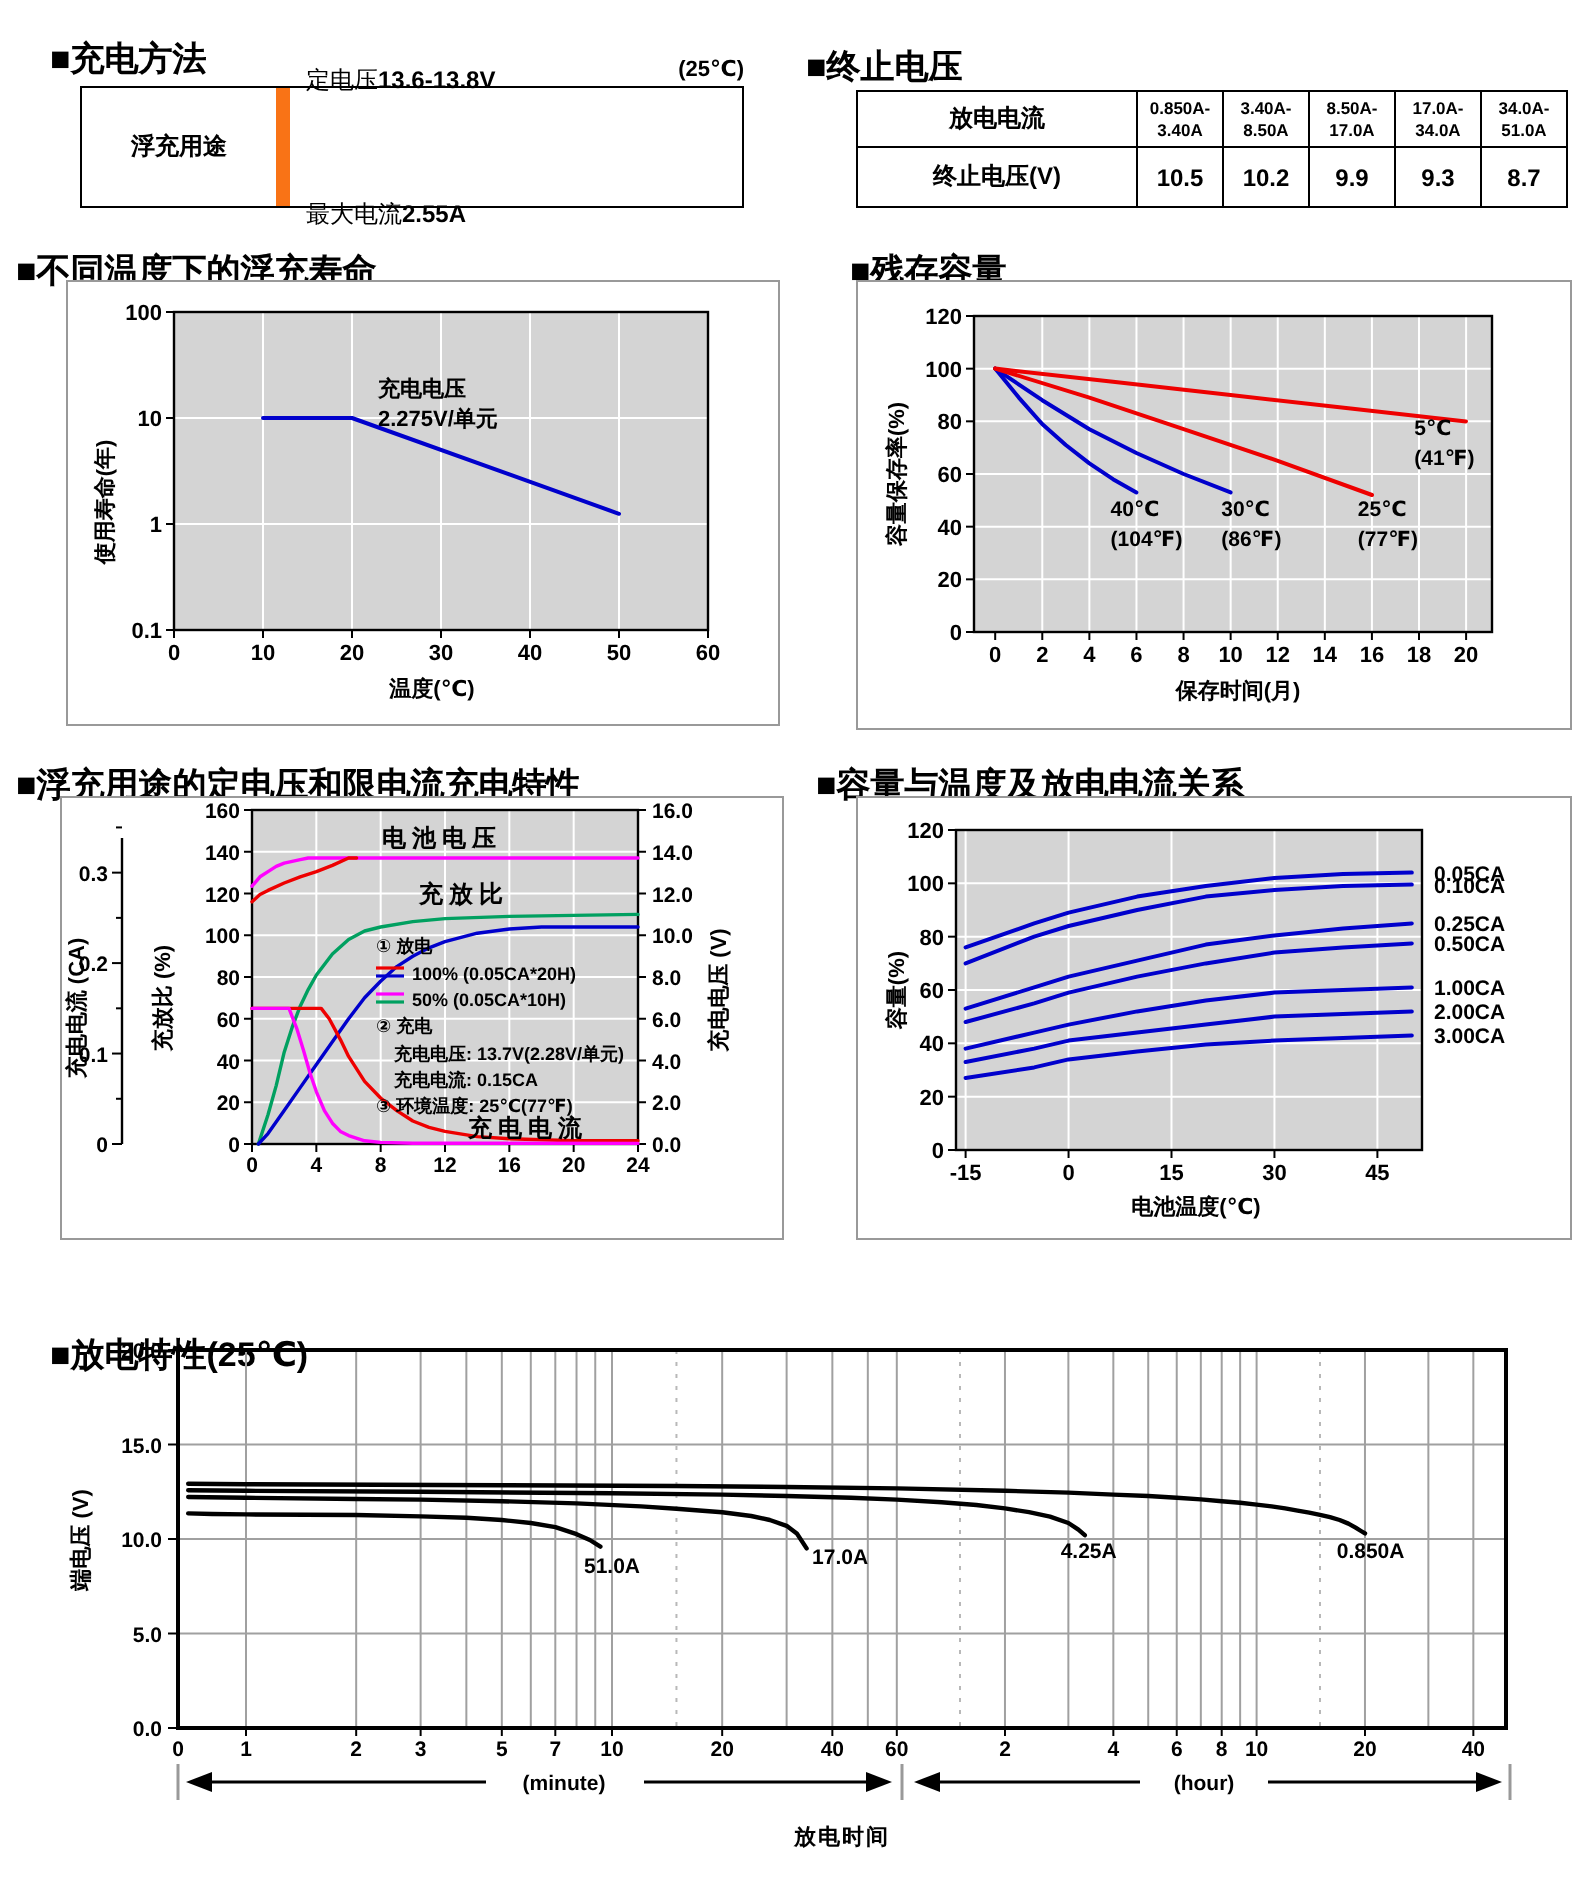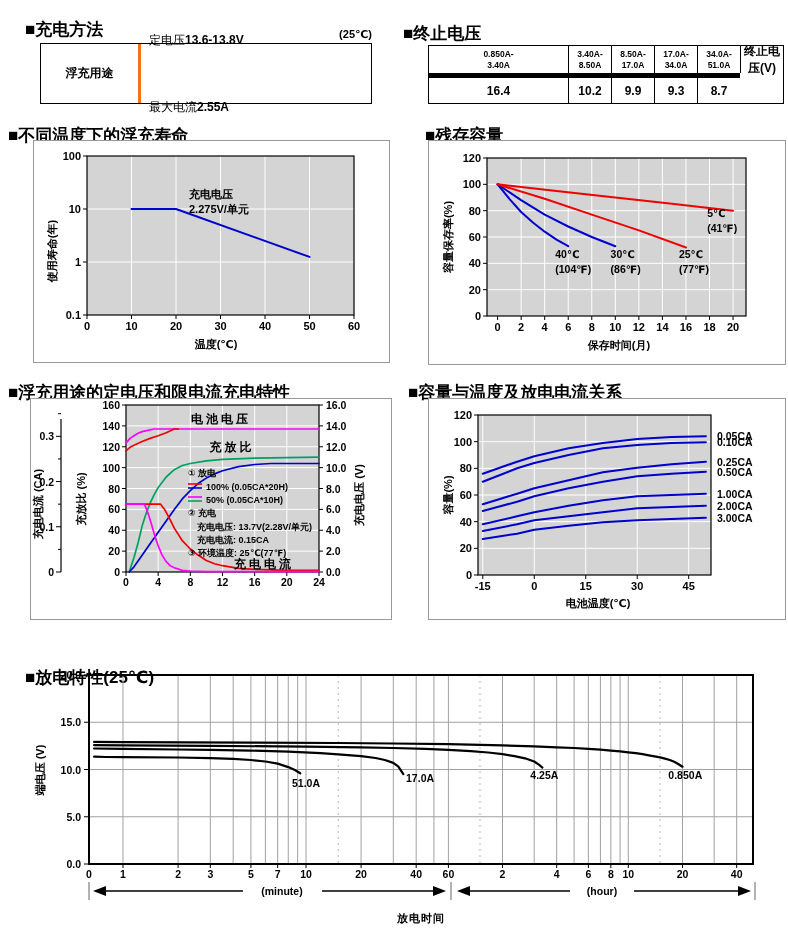--- a/index.html
+++ b/index.html
@@ -2,25 +2,25 @@
 <html><head>
 <meta charset="utf-8">
 <style>
   html,body{margin:0;padding:0;background:#fff;}
   body{width:788px;height:945px;position:relative;font-family:"Liberation Sans","DejaVu Sans",sans-serif;color:#000;}
   .abs{position:absolute;}
   .sec-title{font-size:17px;font-weight:bold;white-space:nowrap;}
   .temp-note{font-size:11px;font-weight:bold;}
   .hdr-row{display:flex;justify-content:space-between;align-items:flex-end;}
   .table1{left:40px;top:43px;width:330px;height:59px;border:1px solid #000;display:flex;background:#fff;}
-  .t1c1{width:97px;border-right:3px solid #f97316;display:flex;align-items:center;justify-content:center;font-size:12px;font-weight:600;}
+  .t1c1{width:97px;border-right:7px solid #f97316;display:flex;align-items:center;justify-content:center;font-size:12px;font-weight:600;}
   .t1c2{flex:1;display:flex;flex-direction:column;justify-content:center;padding-left:8px;font-size:12px;line-height:1.55;gap:48px;}
   .t1c2 b{font-weight:bold;}
   .table2{left:428px;top:45px;border:1px solid #000;display:grid;grid-template-columns:139px 43px 43px 43px 43px 43px;grid-template-rows:27px 30px;background:#fff;}
-  .table2>div{border-left:1px solid #000;border-top:5px solid #000000;display:flex;align-items:center;justify-content:center;text-align:center;}
+  .table2>div{border-left:1px solid #000;border-top:1px solid #000000;display:flex;align-items:center;justify-content:center;text-align:center;}
   .table2>div:nth-child(6n+1){border-left:none;}
   .table2>div:nth-child(-n+6){border-top:none;}
   .t2h{font-size:8.5px;font-weight:bold;line-height:1.25;white-space:pre-line;}
   .t2l{font-size:12px;font-weight:600;}
   .t2v{font-size:12px;font-weight:bold;}
   .chartbox{border:1px solid #999;background:#fff;}
   svg{display:block;font-family:inherit;}
 </style>
 </head>
 <body>
@@ -32,32 +32,33 @@
 <div class="abs table1">
   <div class="t1c1">浮充用途</div>
   <div class="t1c2">
     <div><span>定电压</span><b>13.6-13.8V</b></div>
     <div><span>最大电流</span><b>2.55A</b></div>
   </div>
 </div>
 
 <span class="abs sec-title" style="left:403px;top:22px;">■终止电压</span>
 <div class="abs table2">
+  <div class="t2l">放电电流</div>
   <div class="t2h">0.850A-
 3.40A</div>
   <div class="t2h">3.40A-
 8.50A</div>
   <div class="t2h">8.50A-
 17.0A</div>
   <div class="t2h">17.0A-
 34.0A</div>
   <div class="t2h">34.0A-
 51.0A</div>
   <div class="t2l">终止电压(V)</div>
-  <div class="t2v">16.4</div>
+  <div class="t2v">10.5</div>
   <div class="t2v">10.2</div>
   <div class="t2v">9.9</div>
   <div class="t2v">9.3</div>
   <div class="t2v">8.7</div>
 </div>
 
 <span class="abs sec-title" style="left:8px;top:124px;">■不同温度下的浮充寿命</span>
 <span class="abs sec-title" style="left:425px;top:124px;">■残存容量</span>
 <span class="abs sec-title" style="left:8px;top:381px;">■浮充用途的定电压和限电流充电特性</span>
 <span class="abs sec-title" style="left:408px;top:381px;">■容量与温度及放电电流关系</span>

